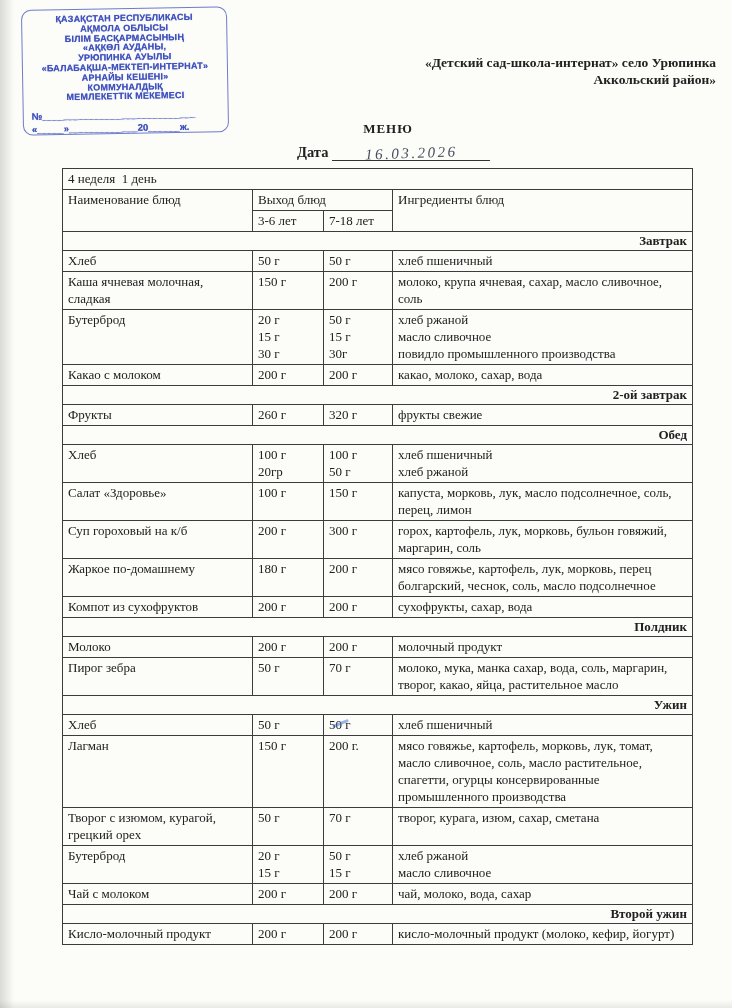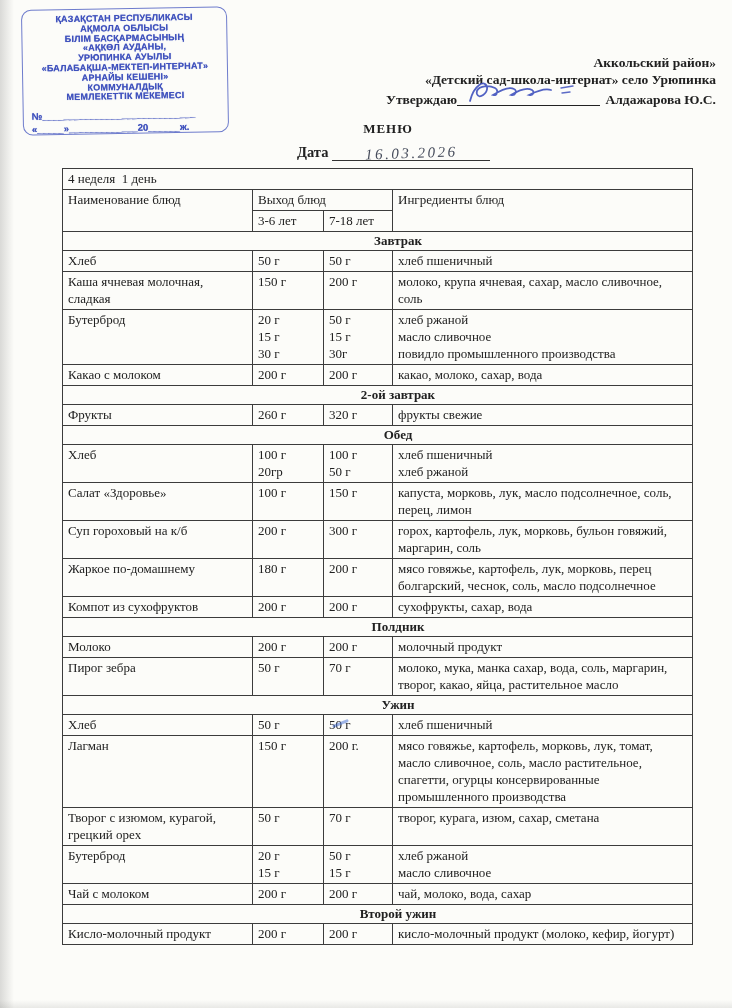--- a/index.html
+++ b/index.html
@@ -59,21 +59,21 @@
   table.menu col.c-p718{width:69px;}
   table.menu col.c-ing{width:300px;}
   table.menu td, table.menu th{
     border:1px solid var(--line,#3c3c3c);
     padding:1px 5px 2px 5px;vertical-align:top;
     white-space:pre-line;text-align:left;font-weight:normal;
   }
   table.menu{border:1.7px solid var(--line,#3c3c3c);}
   .hdr{font-weight:bold;text-align:right;}
   .week-hdr{white-space:pre !important;}
-  tr.section-row td{font-weight:bold;text-align:center;padding-top:0;padding-bottom:1px;padding-left:46px;}
+  tr.section-row td{font-weight:bold;text-align:right;padding-top:0;padding-bottom:1px;padding-left:46px;}
   td.dish-name{padding-left:4px;}
   td.portion-3-6, td.portion-7-18{padding-left:8px;}
   td.ingredients{padding-left:6px;}
 
   
   .pen-mark{position:absolute;left:332px;top:722px;width:17px;height:3px;border-radius:3px;
     background:rgba(80,120,215,.55);transform:rotate(-22deg);}
 </style>
 </head>
 <body style="--paper: #fcfcf9; --ink: #212121; --ink-blue: #3f51bd; --line: #3c3c3c;">
@@ -91,31 +91,22 @@
       <div>«БАЛАБАҚША-МЕКТЕП-ИНТЕРНАТ»</div>
       <div>АРНАЙЫ КЕШЕНІ»</div>
       <div>КОММУНАЛДЫҚ</div>
       <div>МЕМЛЕКЕТТІК МЕКЕМЕСІ</div>
     </div>
   <div class="stamp-no">№_____________________________</div>
   <div class="stamp-datefield">«_____»_____________20______ж.</div>
 </div>
 
 <div class="approval">
+  <div>«Детский сад-школа-интернат» село Урюпинка</div>
   <div>Аккольский район»</div>
-  <div>«Детский сад-школа-интернат» село Урюпинка</div>
-  <div class="approve-line">
-    <span class="approve-label">Утверждаю</span>
-    <span class="approve-underline"></span>
-    <svg class="signature" width="120" height="36" viewBox="0 0 120 36">
-      <path d="M6 26 C10 10 21 4 23 12 C24 18 15 25 13 19 C11 12 23 9 31 13 C35 15 33 21 29 20 C37 15 45 11 50 14 C54 16 51 21 47 20 C55 15 63 12 68 15 C71 17 69 21 65 20 C73 16 81 13 87 15" fill="none" stroke="#3f51bd" stroke-width="1.8" stroke-linecap="round" opacity=".9"></path>
-      <path d="M97 13 L109 11 M98 18 L106 17" fill="none" stroke="#3f51bd" stroke-width="1.4" stroke-linecap="round" opacity=".85"></path>
-    </svg>
-    <span class="approver">Алдажарова Ю.С.</span>
-  </div>
 </div>
 
 <div class="menu-title">МЕНЮ</div>
 <div class="date-line">
   <span>Дата</span>
   <span class="date-underline"><span class="handwritten">16.03.2026</span></span>
 </div>
 
 <table class="menu">
   <colgroup>

